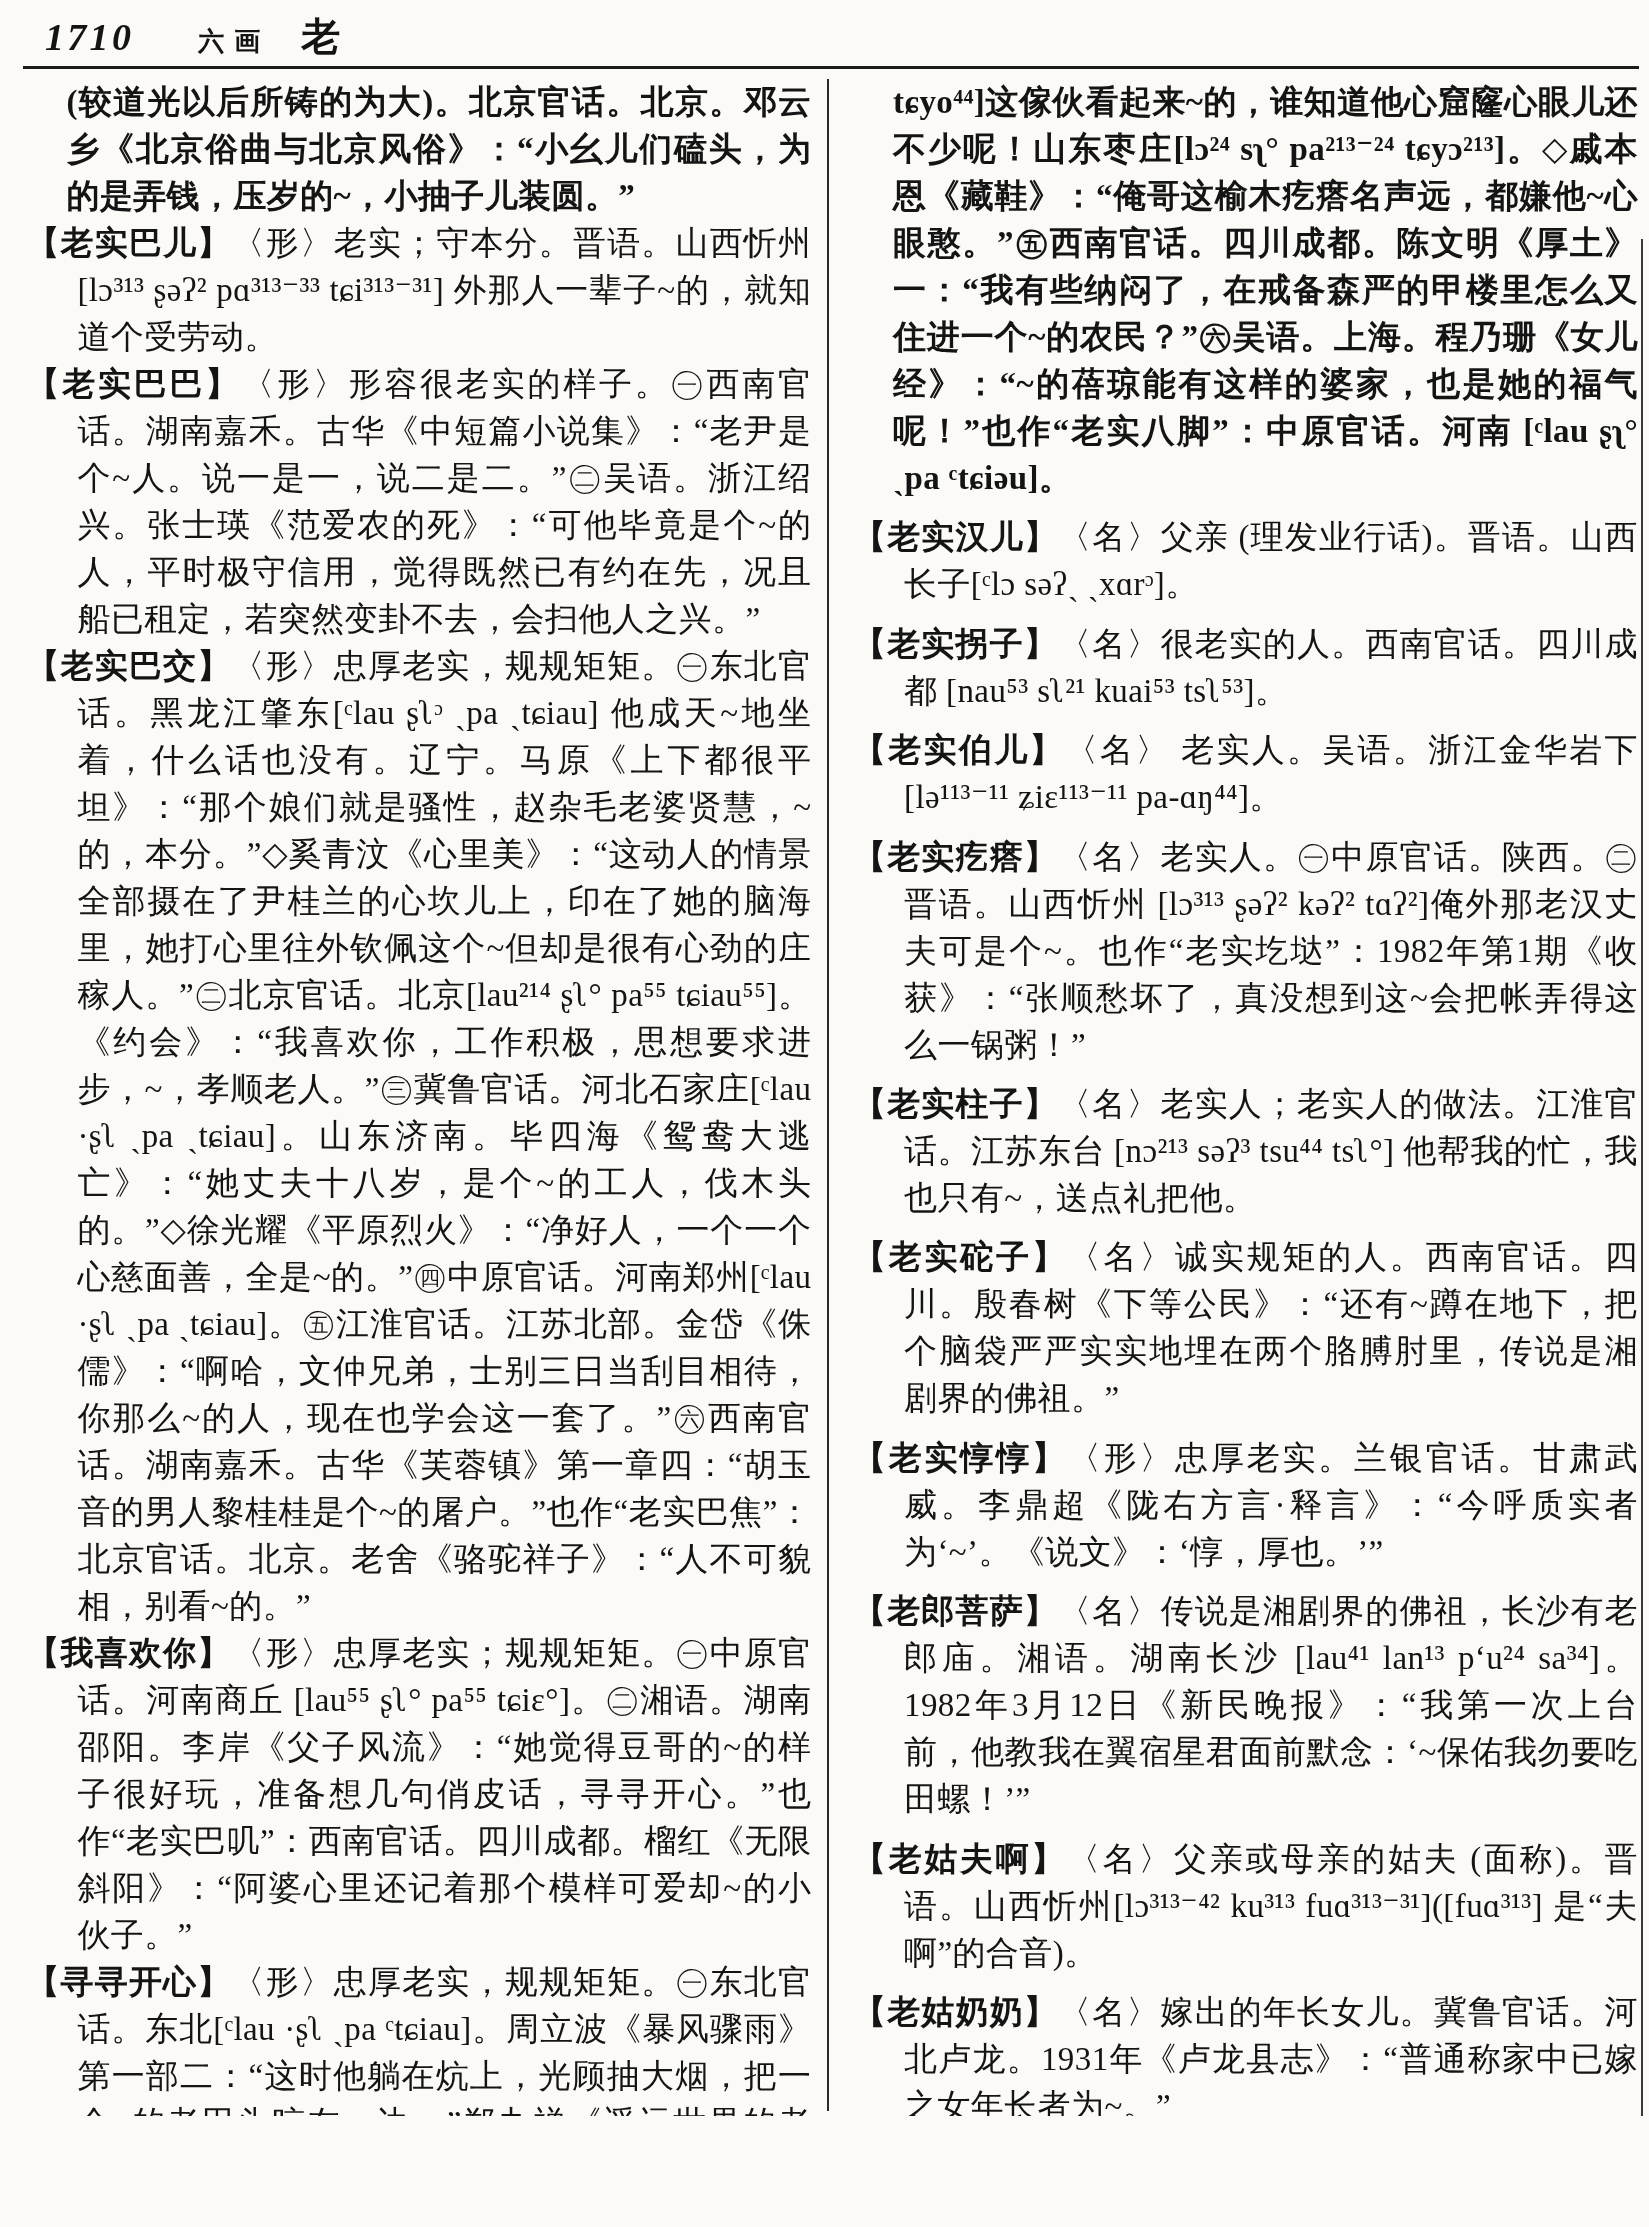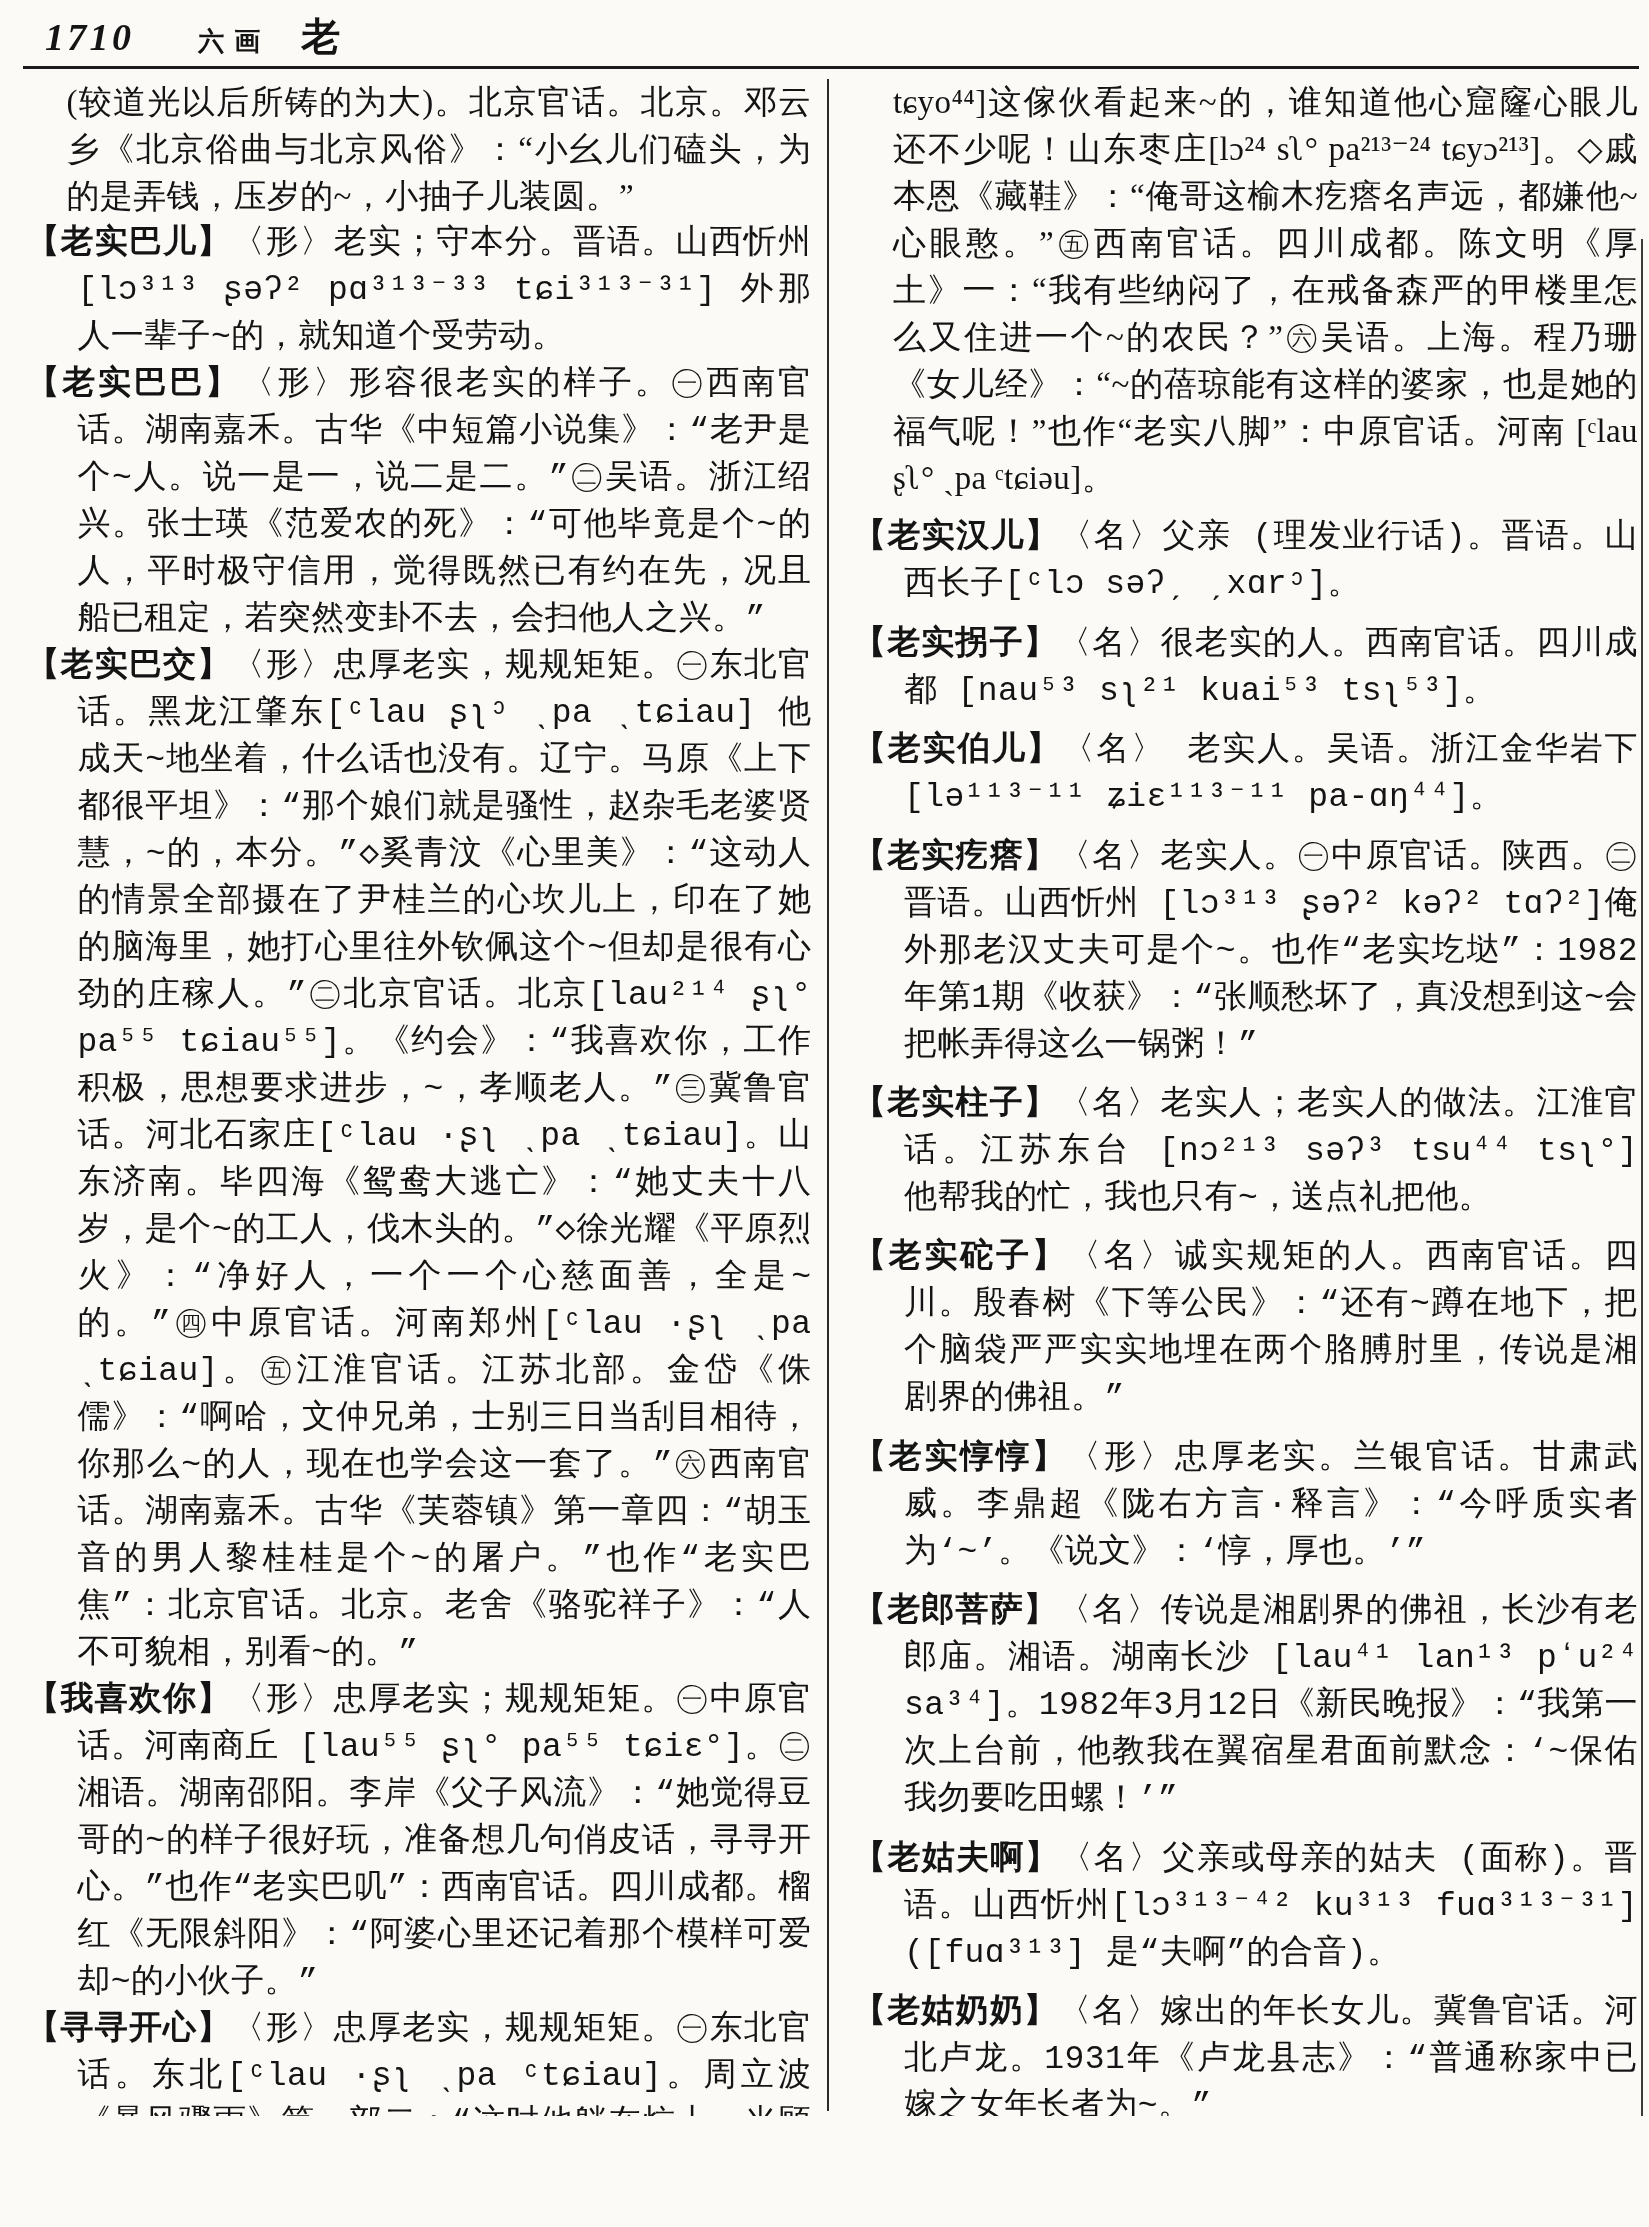--- a/index.html
+++ b/index.html
@@ -73,25 +73,25 @@
     line-height: 47px;
     text-align: justify;
     text-align-last: left;
     letter-spacing: 0.4px;
   }
   .column.left  { left: 26.4px; }
   .column.right { left: 853px; }
   p { margin: 0; padding: 0; }
   .cont {
     padding-left: 40px;
+    font-weight: bold;
   }
   .entry {
     padding-left: 51px;
     text-indent: -51px;
-    font-family: Liberation Mono, monospace;
   }
   .column.right .entry,
   .column.right .cont { margin-bottom: 12.4px; }
   .hw {
     font-weight: 700;
   }
 </style>
 </head>
 <body>
 

